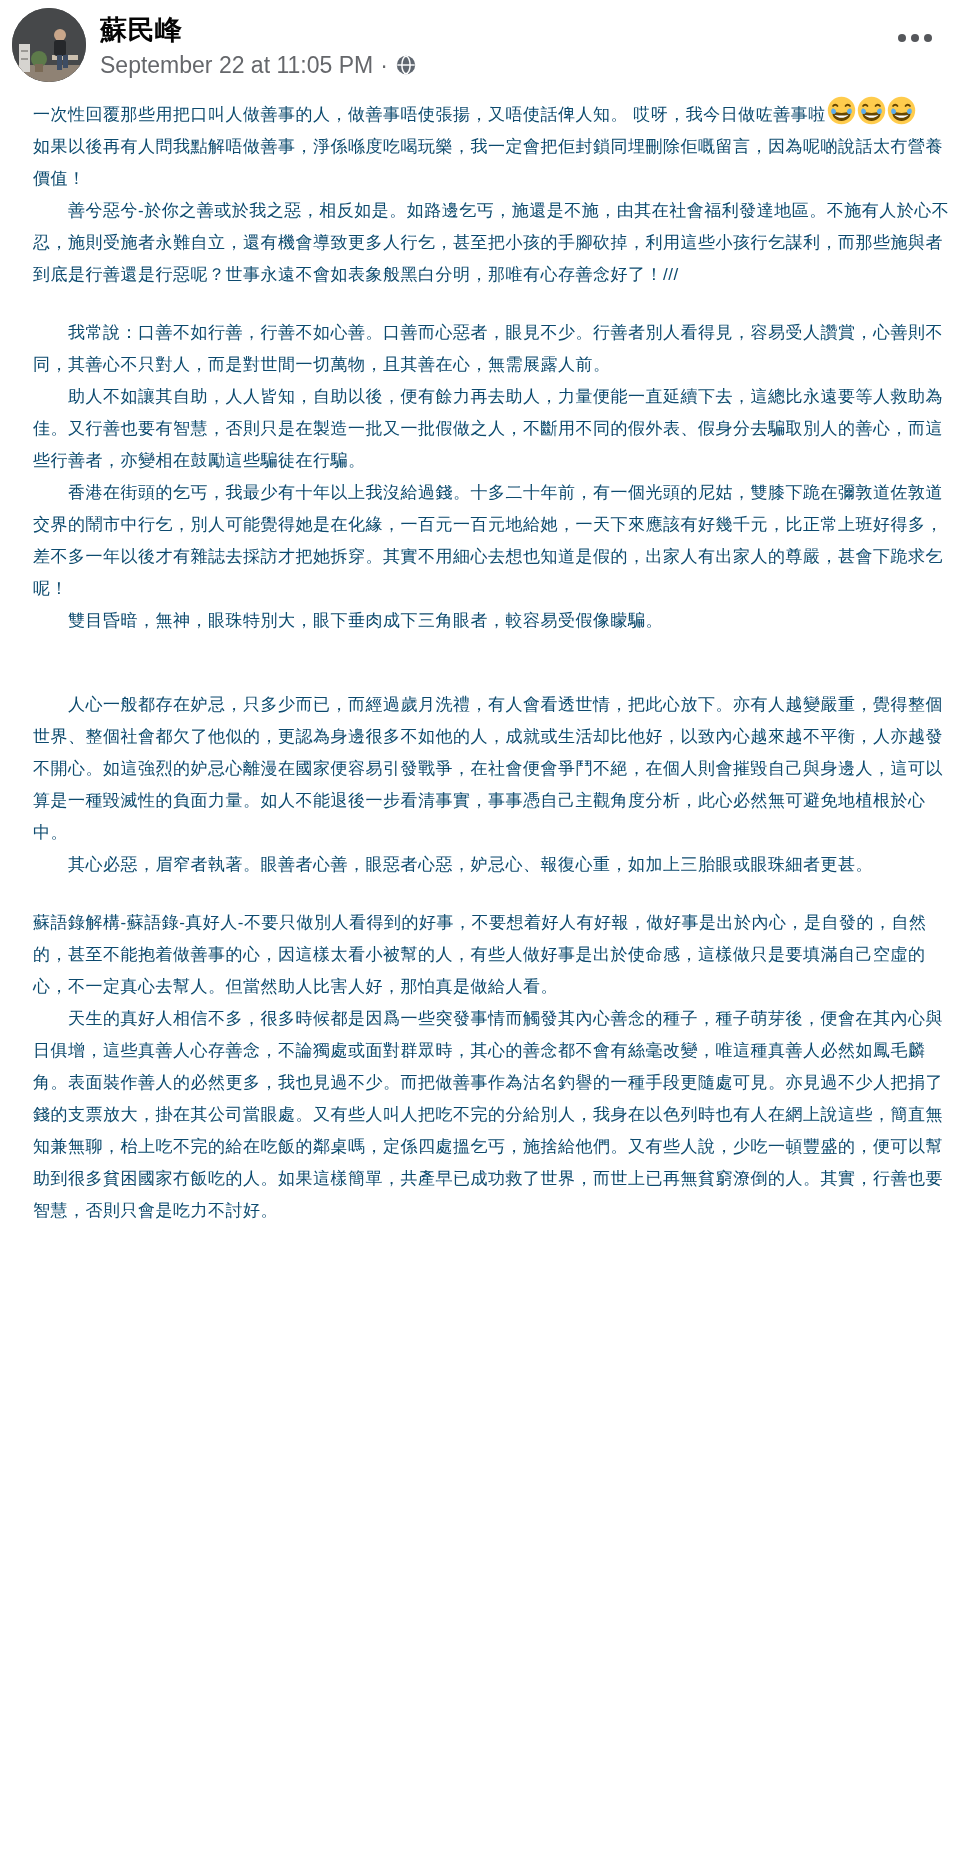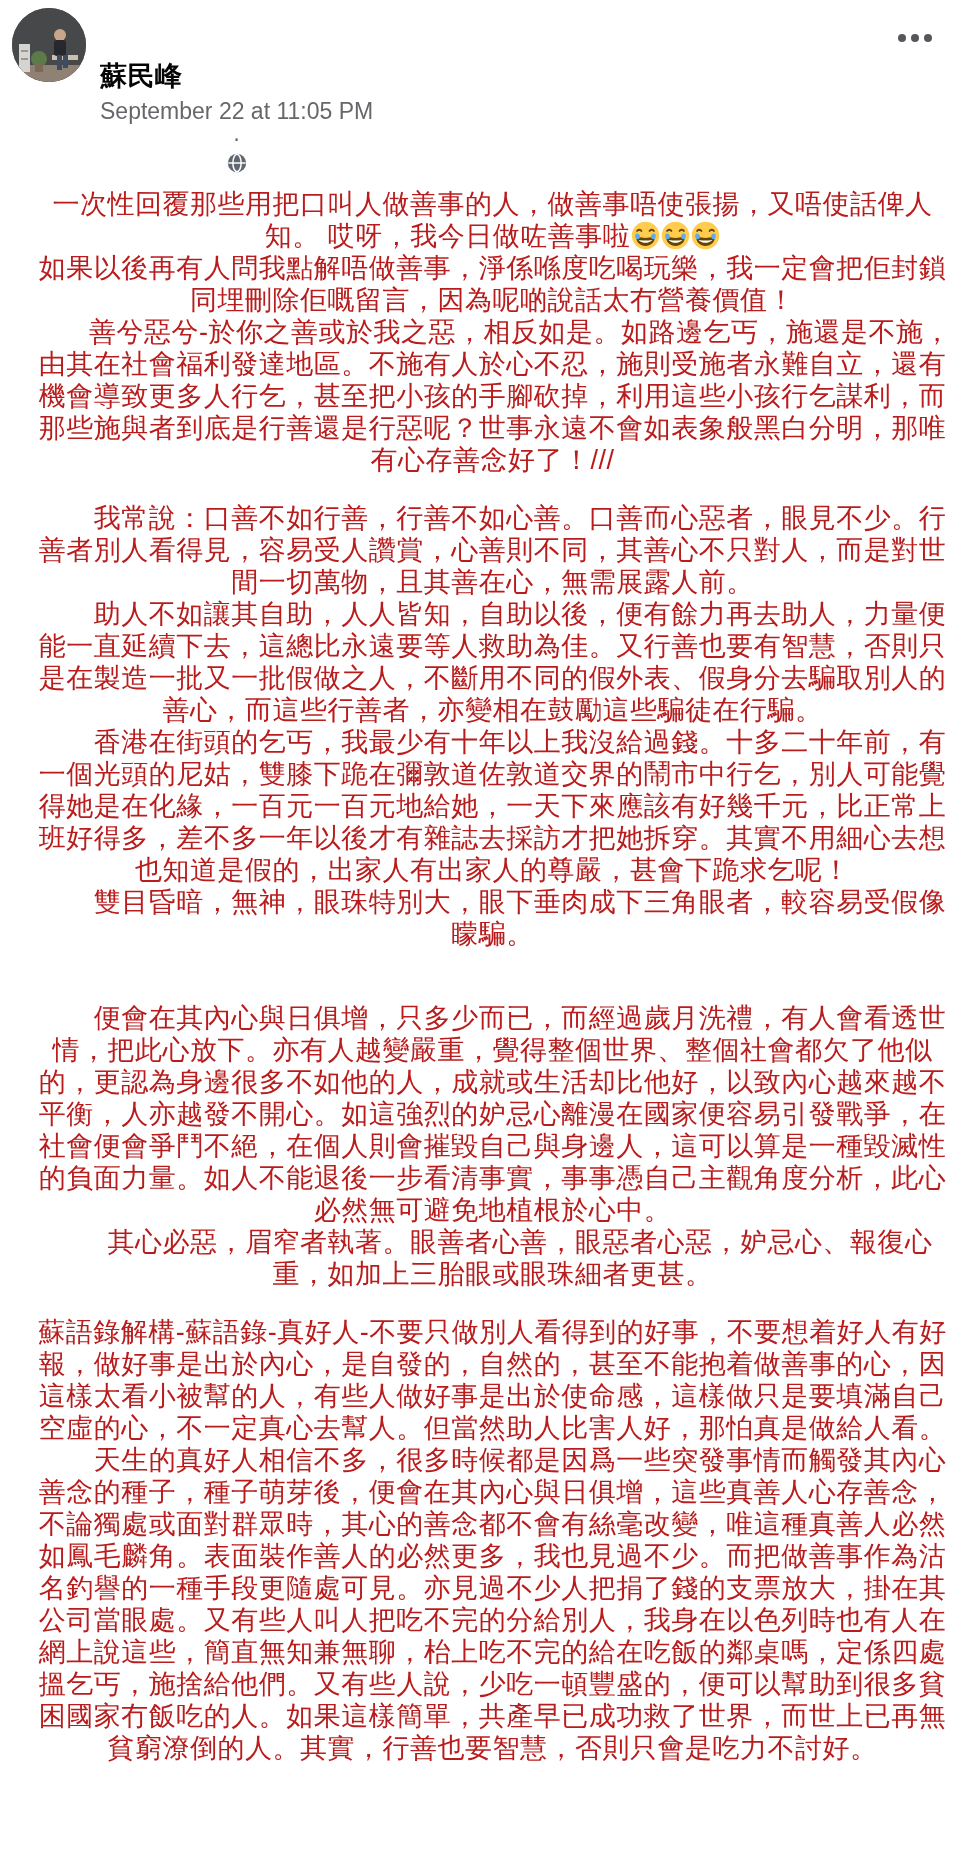--- a/index.html
+++ b/index.html
@@ -25,29 +25,27 @@
     background: #46484a;
   }
   .avatar svg { display: block; width: 100%; height: 100%; }
   .header-text { margin-left: 14px; padding-top: 8px; }
   .author-name {
     font-size: 27px;
     font-weight: bold;
     color: #050505;
     line-height: 1.1;
     letter-spacing: 0.5px;
-    margin-top: 46px;
   }
   .meta-row {
     margin-top: 6px;
     display: flex;
     align-items: center;
     font-size: 23px;
     color: #65676b;
-    flex-direction: column;
   }
   .meta-row .sep { margin: 0 7px; }
   .globe { width: 22px; height: 22px; display: inline-block; }
   .globe svg { display: block; width: 100%; height: 100%; }
   .options-btn {
     position: absolute;
     top: 28px; right: 22px;
     display: flex;
     gap: 5px;
     padding: 6px;
@@ -56,27 +54,26 @@
   .options-btn .dot {
     width: 8px; height: 8px;
     border-radius: 50%;
     background: #55575b;
   }
   
   .post-body {
     padding: 10px 8px 0 33px;
   }
   .post-body p.para {
-    font-size: 27px;
+    font-size: 17px;
     line-height: 32px;
     letter-spacing: 0.5px;
-    color: #b91c1c;
+    color: #0c4a6e;
     white-space: pre-wrap;
     word-break: break-all;
-    text-align: center;
   }
   .post-body p.gap { height: 26px; }
   .emoji {
     display: inline-block;
     width: 29px; height: 29px;
     vertical-align: -5px;
     margin-left: 1px;
   }
   .emoji svg { display: block; width: 100%; height: 100%; }
 </style>
@@ -152,18 +149,18 @@
         </svg></span></p>
     <p class="para"><span>如果以後再有人問我點解唔做善事，淨係喺度吃喝玩樂，我一定會把佢封鎖同埋刪除佢嘅留言，因為呢啲說話太冇營養價值！</span></p>
     <p class="para"><span>　　善兮惡兮-於你之善或於我之惡，相反如是。如路邊乞丐，施還是不施，由其在社會福利發達地區。不施有人於心不忍，施則受施者永難自立，還有機會導致更多人行乞，甚至把小孩的手腳砍掉，利用這些小孩行乞謀利，而那些施與者到底是行善還是行惡呢？世事永遠不會如表象般黑白分明，那唯有心存善念好了！///</span></p>
     <p class="para gap"></p>
     <p class="para"><span>　　我常說：口善不如行善，行善不如心善。口善而心惡者，眼見不少。行善者別人看得見，容易受人讚賞，心善則不同，其善心不只對人，而是對世間一切萬物，且其善在心，無需展露人前。</span></p>
     <p class="para"><span>　　助人不如讓其自助，人人皆知，自助以後，便有餘力再去助人，力量便能一直延續下去，這總比永遠要等人救助為佳。又行善也要有智慧，否則只是在製造一批又一批假做之人，不斷用不同的假外表、假身分去騙取別人的善心，而這些行善者，亦變相在鼓勵這些騙徒在行騙。</span></p>
     <p class="para"><span>　　香港在街頭的乞丐，我最少有十年以上我沒給過錢。十多二十年前，有一個光頭的尼姑，雙膝下跪在彌敦道佐敦道交界的鬧市中行乞，別人可能覺得她是在化緣，一百元一百元地給她，一天下來應該有好幾千元，比正常上班好得多，差不多一年以後才有雜誌去採訪才把她拆穿。其實不用細心去想也知道是假的，出家人有出家人的尊嚴，甚會下跪求乞呢！</span></p>
     <p class="para"><span>　　雙目昏暗，無神，眼珠特別大，眼下垂肉成下三角眼者，較容易受假像矇騙。</span></p>
     <p class="para gap"></p>
     <p class="para gap"></p>
-    <p class="para"><span>　　便會在其內心與日俱增，只多少而已，而經過歲月洗禮，有人會看透世情，把此心放下。亦有人越變嚴重，覺得整個世界、整個社會都欠了他似的，更認為身邊很多不如他的人，成就或生活却比他好，以致內心越來越不平衡，人亦越發不開心。如這強烈的妒忌心離漫在國家便容易引發戰爭，在社會便會爭鬥不絕，在個人則會摧毀自己與身邊人，這可以算是一種毀滅性的負面力量。如人不能退後一步看清事實，事事憑自己主觀角度分析，此心必然無可避免地植根於心中。</span></p>
+    <p class="para"><span>　　人心一般都存在妒忌，只多少而已，而經過歲月洗禮，有人會看透世情，把此心放下。亦有人越變嚴重，覺得整個世界、整個社會都欠了他似的，更認為身邊很多不如他的人，成就或生活却比他好，以致內心越來越不平衡，人亦越發不開心。如這強烈的妒忌心離漫在國家便容易引發戰爭，在社會便會爭鬥不絕，在個人則會摧毀自己與身邊人，這可以算是一種毀滅性的負面力量。如人不能退後一步看清事實，事事憑自己主觀角度分析，此心必然無可避免地植根於心中。</span></p>
     <p class="para"><span>　　其心必惡，眉窄者執著。眼善者心善，眼惡者心惡，妒忌心、報復心重，如加上三胎眼或眼珠細者更甚。</span></p>
     <p class="para gap"></p>
     <p class="para"><span>蘇語錄解構-蘇語錄-真好人-不要只做別人看得到的好事，不要想着好人有好報，做好事是出於內心，是自發的，自然的，甚至不能抱着做善事的心，因這樣太看小被幫的人，有些人做好事是出於使命感，這樣做只是要填滿自己空虛的心，不一定真心去幫人。但當然助人比害人好，那怕真是做給人看。</span></p>
     <p class="para"><span>　　天生的真好人相信不多，很多時候都是因爲一些突發事情而觸發其內心善念的種子，種子萌芽後，便會在其內心與日俱增，這些真善人心存善念，不論獨處或面對群眾時，其心的善念都不會有絲毫改變，唯這種真善人必然如鳳毛麟角。表面裝作善人的必然更多，我也見過不少。而把做善事作為沽名釣譽的一種手段更隨處可見。亦見過不少人把捐了錢的支票放大，掛在其公司當眼處。又有些人叫人把吃不完的分給別人，我身在以色列時也有人在網上說這些，簡直無知兼無聊，枱上吃不完的給在吃飯的鄰桌嗎，定係四處搵乞丐，施捨給他們。又有些人說，少吃一頓豐盛的，便可以幫助到很多貧困國家冇飯吃的人。如果這樣簡單，共產早已成功救了世界，而世上已再無貧窮潦倒的人。其實，行善也要智慧，否則只會是吃力不討好。</span></p>
   </div>
 
 </body></html>

